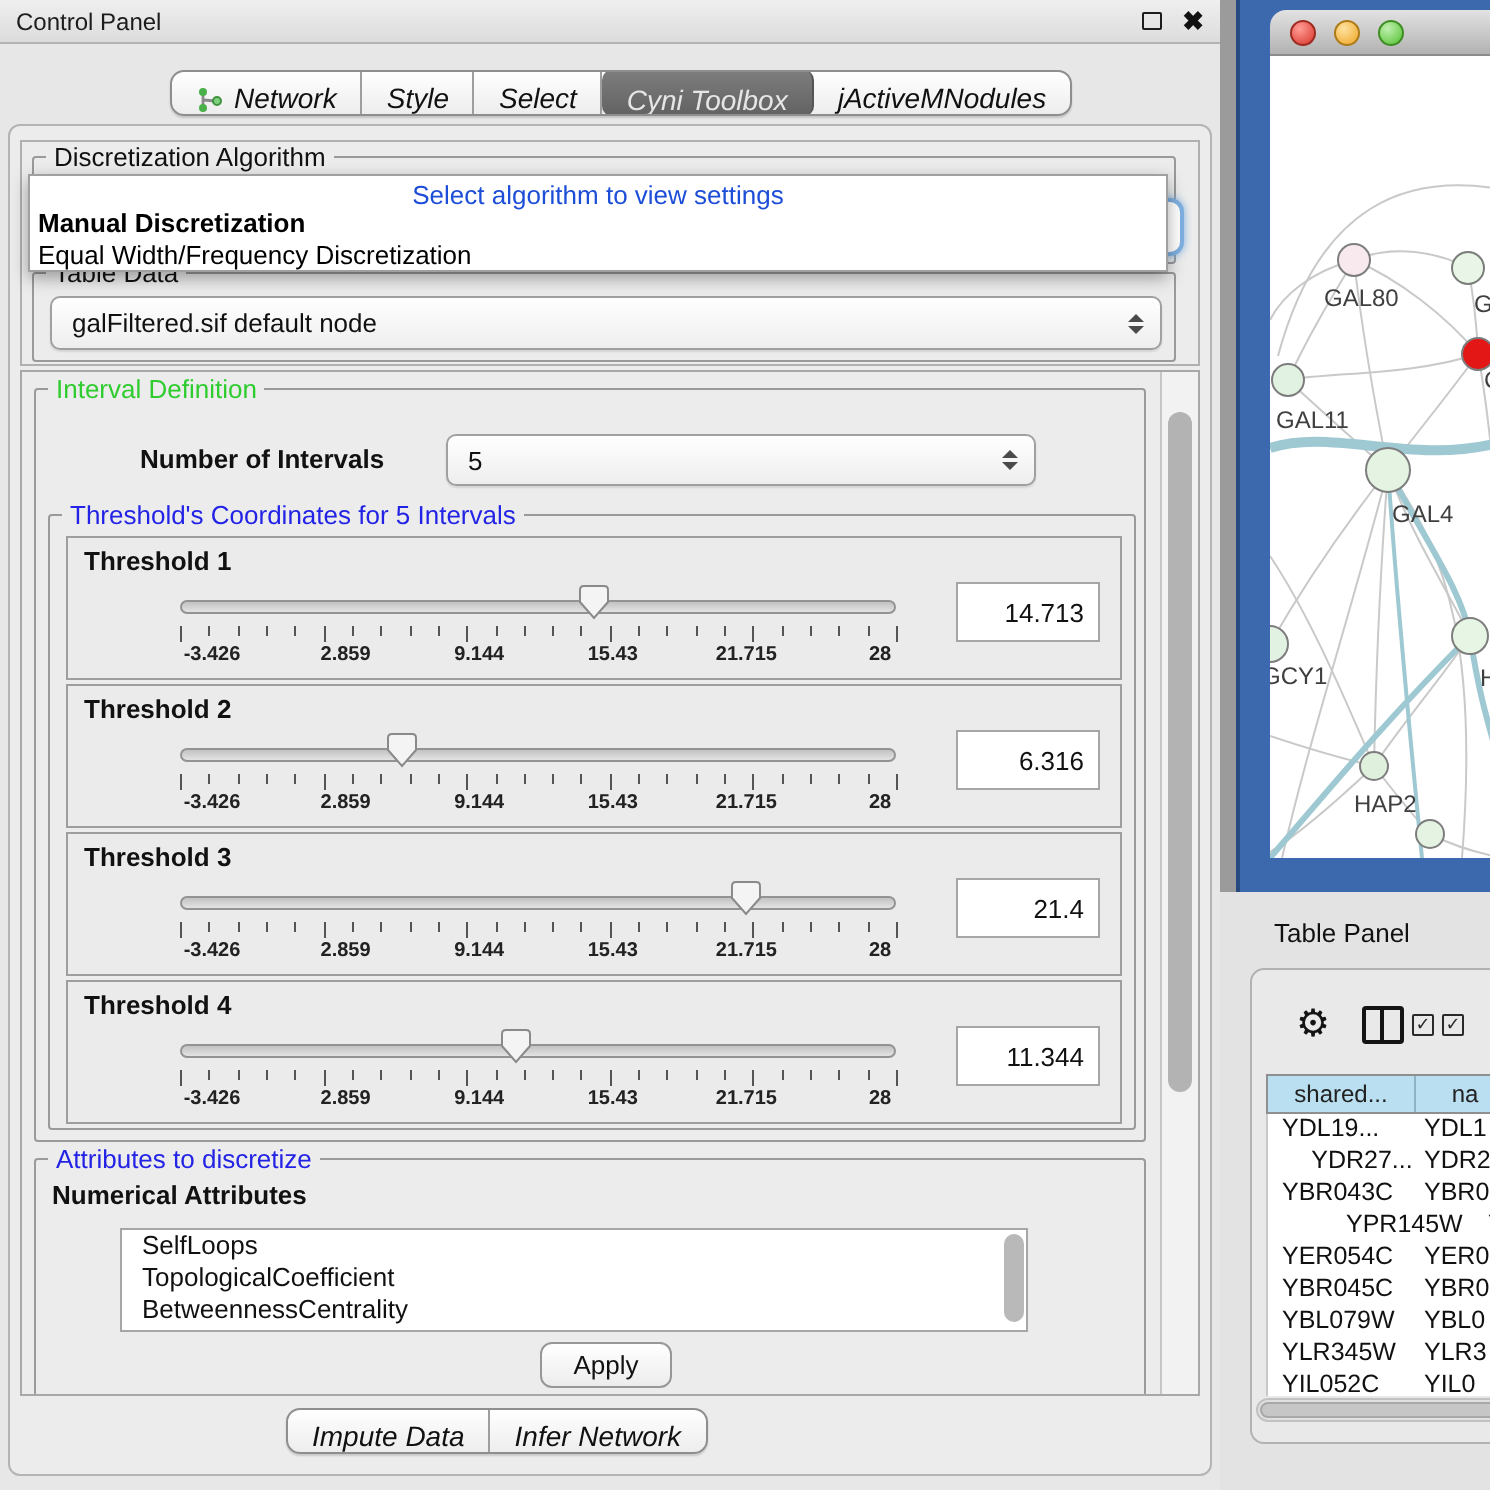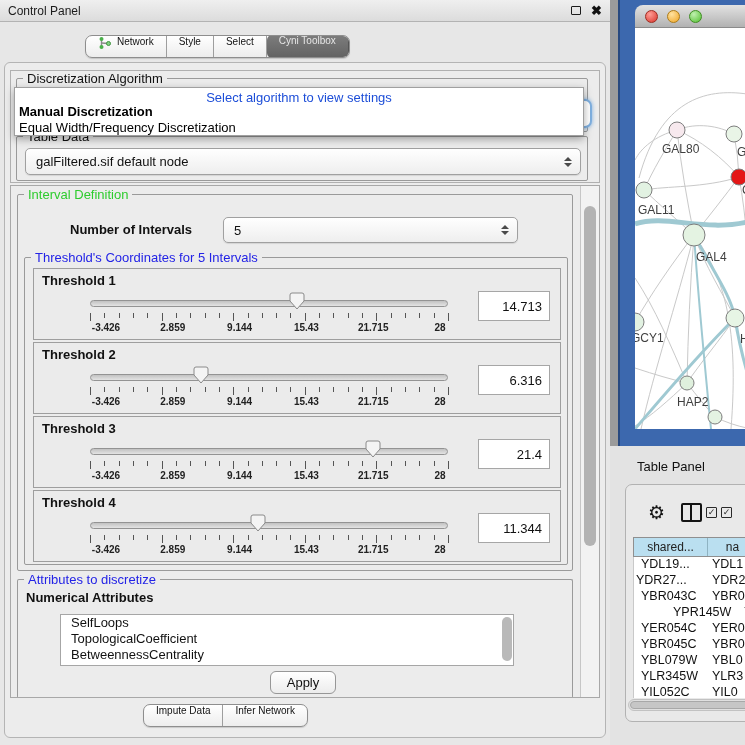--- a/index.html
+++ b/index.html
@@ -11,22 +11,22 @@
   .titlebar { left:0; top:0; width:610px; height:22px;
     background:linear-gradient(#efefef,#dcdcdc); border-bottom:1px solid #b3b3b3;
     display:flex; align-items:center; padding:0 8px; font-size:12px; color:#1c1c1c; }
   .titlebar .spacer { flex:1; }
   .float-glyph { width:10px; height:9px; border:1.5px solid #1c1c1c; border-radius:1px; margin-right:10px; }
   .close-glyph { font-size:13px; font-weight:bold; color:#111; line-height:1; }
 
   .seg-bar { display:flex; align-items:stretch; border:1px solid #8e8e8e; border-radius:7px;
     background:linear-gradient(#ffffff,#ededed); overflow:hidden; height:23px;
     box-shadow:0 1px 1px rgba(0,0,0,.15); }
-  .seg { display:flex; align-items:flex-start; gap:5px; padding:0 12px; font-size:10px; color:#111;
-    border-right:1px solid #9e9e9e; cursor:default; white-space:nowrap; }
+  .seg { display:flex; align-items:flex-end; gap:5px; padding:0 12px; font-size:14px; color:#111;
+    border-right:1px solid #9e9e9e; cursor:default; white-space:nowrap;font-style:italic; }
   .seg:last-child { border-right:none; }
   .seg.sel { background:linear-gradient(#7d7d7d,#626262); color:#e6e6e6; border-radius:5px;
     border-right:1px solid #555; margin:-1px 0; }
 
   .panel-outer { left:4px; top:62px; width:602px; height:676px; background:#ececec;
     border:1px solid #b4b4b4; border-radius:6px; }
 
   .groupbox { position:absolute; border:1px solid #9a9a9a; border-radius:2px; }
   .group-title { position:absolute; top:-8px; left:6px; background:#ececec; padding:0 4px;
     font-size:13px; color:#111; white-space:nowrap; }
@@ -139,20 +139,23 @@
       <span>Network</span>
     </div>
     <div class="seg">
         <span>Style</span>
       </div>
     <div class="seg">
         <span>Select</span>
       </div>
     <div class="seg sel">
         <span>Cyni Toolbox</span>
+      </div>
+    <div class="seg">
+        <span>jActiveMNodules</span>
       </div>
   </div>
 </div>
 
 <div class="abs panel-outer"></div>
 
 <div class="abs" style="left:10px; top:70px; width:590px; height:113px; border:1px solid #b0b0b0; background:#ececec;"></div>
 
 <div class="groupbox" style="left:16px; top:78px; width:572px; height:54px;">
   <span class="group-title">Discretization Algorithm</span>
@@ -497,21 +500,21 @@
     <div class="tbl-head">
       <div class="hc" style="width:74px;">shared...</div>
       <div class="hc" style="flex:1;">na</div>
     </div>
     <div class="tbl-rows">
       <div class="trow">
           <div class="c" style="width:74px;padding-left:7px;">YDL19...</div>
           <div class="c" style="flex:1;padding-left:4px;">YDL1</div>
         </div>
       <div class="trow">
-          <div class="c" style="width:74px;padding-left:2px;">YDR27...</div>
+          <div class="c" style="width:74px;padding-left:20px;text-align:center;">YDR27...</div>
           <div class="c" style="flex:1;padding-left:4px;">YDR2</div>
         </div>
       <div class="trow">
           <div class="c" style="width:74px;padding-left:7px;">YBR043C</div>
           <div class="c" style="flex:1;padding-left:4px;">YBR0</div>
         </div>
       <div class="trow">
           <div class="c" style="width:74px;padding-left:7px;margin-left:32px;">YPR145W</div>
           <div class="c" style="flex:1;padding-left:4px;">YPR1</div>
         </div>

